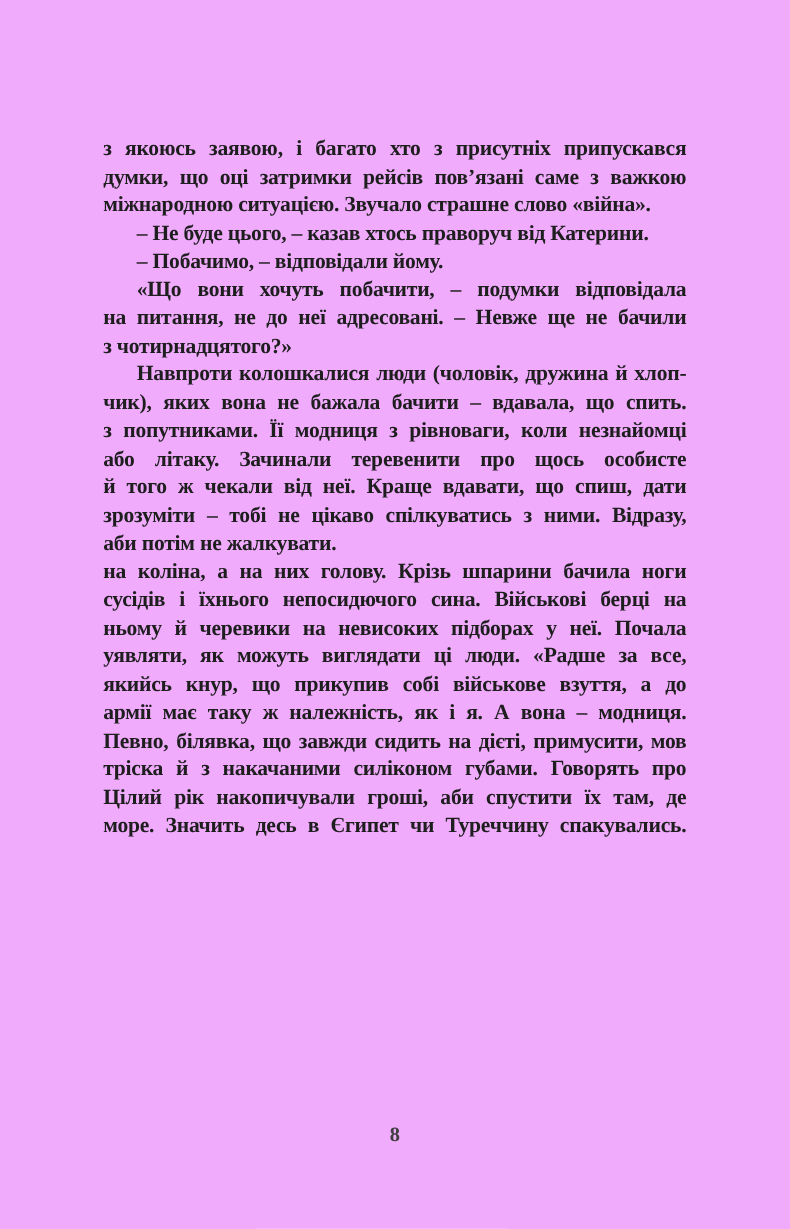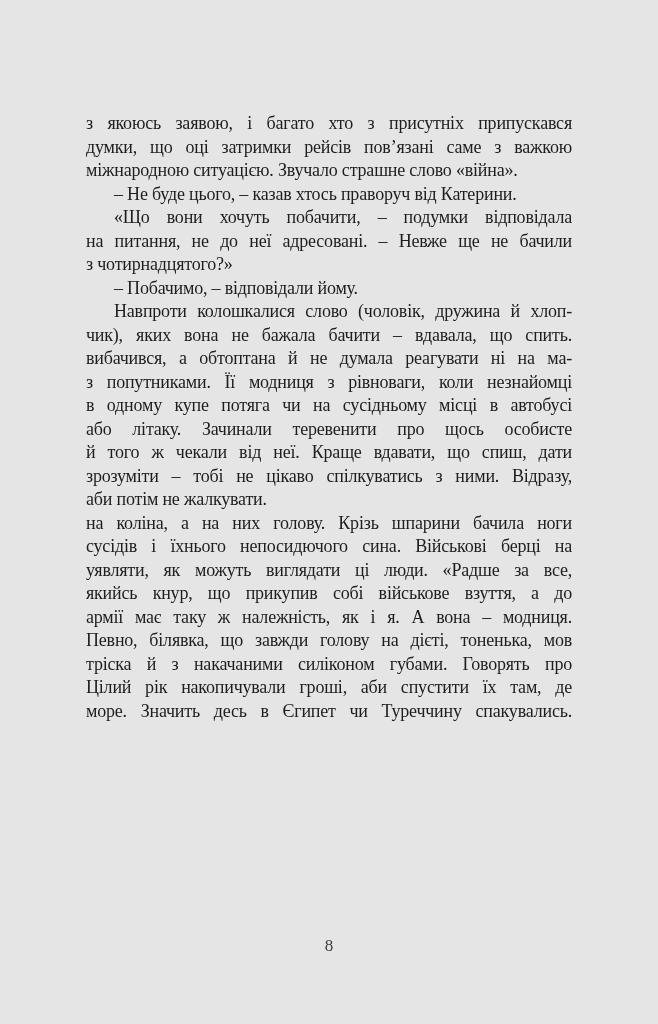--- a/index.html
+++ b/index.html
@@ -56,55 +56,54 @@
       top: 936px;
       text-align: center;
       font-size: 17px;
       line-height: 20px;
       color: #3d3d3d;
     }
   </style>
 </head>
 <body>
 
-<div class="book-page" style="background: #e5e5e5;">
+<div class="book-page" style="background: #f0abfc; font-weight: bold;">
   <div class="text-block" style="color: rgb(30, 30, 30);">
       <div class="paragraph">
         <div class="line">з якоюсь заявою, і багато хто з присутніх припускався</div>
         <div class="line">думки, що оці затримки рейсів пов’язані саме з важкою</div>
         <div class="line para-end">міжнародною ситуацією. Звучало страшне слово «війна».</div>
       </div>
       <div class="paragraph">
         <div class="line indent para-end">– Не буде цього, – казав хтось праворуч від Катерини.</div>
       </div>
       <div class="paragraph">
+        <div class="line indent para-end">– Побачимо, – відповідали йому.</div>
+      </div>
+      <div class="paragraph">
         <div class="line indent">«Що вони хочуть побачити, – подумки відповідала</div>
         <div class="line">на питання, не до неї адресовані. – Невже ще не бачили</div>
         <div class="line para-end">з чотирнадцятого?»</div>
       </div>
       <div class="paragraph">
-        <div class="line indent para-end">– Побачимо, – відповідали йому.</div>
-      </div>
-      <div class="paragraph">
-        <div class="line indent">Навпроти колошкалися слово (чоловік, дружина й хлоп-</div>
+        <div class="line indent">Навпроти колошкалися люди (чоловік, дружина й хлоп-</div>
         <div class="line">чик), яких вона не бажала бачити – вдавала, що спить.</div>
-        <div class="line">вибачився, а обтоптана й не думала реагувати ні на ма-</div>
         <div class="line">з попутниками. Її модниця з рівноваги, коли незнайомці</div>
-        <div class="line">в одному купе потяга чи на сусідньому місці в автобусі</div>
         <div class="line">або літаку. Зачинали теревенити про щось особисте</div>
         <div class="line">й того ж чекали від неї. Краще вдавати, що спиш, дати</div>
         <div class="line">зрозуміти – тобі не цікаво спілкуватись з ними. Відразу,</div>
         <div class="line para-end">аби потім не жалкувати.</div>
       </div>
       <div class="paragraph">
         <div class="line">на коліна, а на них голову. Крізь шпарини бачила ноги</div>
         <div class="line">сусідів і їхнього непосидючого сина. Військові берці на</div>
+        <div class="line">ньому й черевики на невисоких підборах у неї. Почала</div>
         <div class="line">уявляти, як можуть виглядати ці люди. «Радше за все,</div>
         <div class="line">якийсь кнур, що прикупив собі військове взуття, а до</div>
         <div class="line">армії має таку ж належність, як і я. А вона – модниця.</div>
-        <div class="line">Певно, білявка, що завжди голову на дієті, тоненька, мов</div>
+        <div class="line">Певно, білявка, що завжди сидить на дієті, примусити, мов</div>
         <div class="line">тріска й з накачаними силіконом губами. Говорять про</div>
         <div class="line">Цілий рік накопичували гроші, аби спустити їх там, де</div>
         <div class="line">море. Значить десь в Єгипет чи Туреччину спакувались.</div>
       </div>
     </div>
   <div class="page-number" style="color: rgb(61, 61, 61);">8</div>
 </div>
 
 </body></html>

